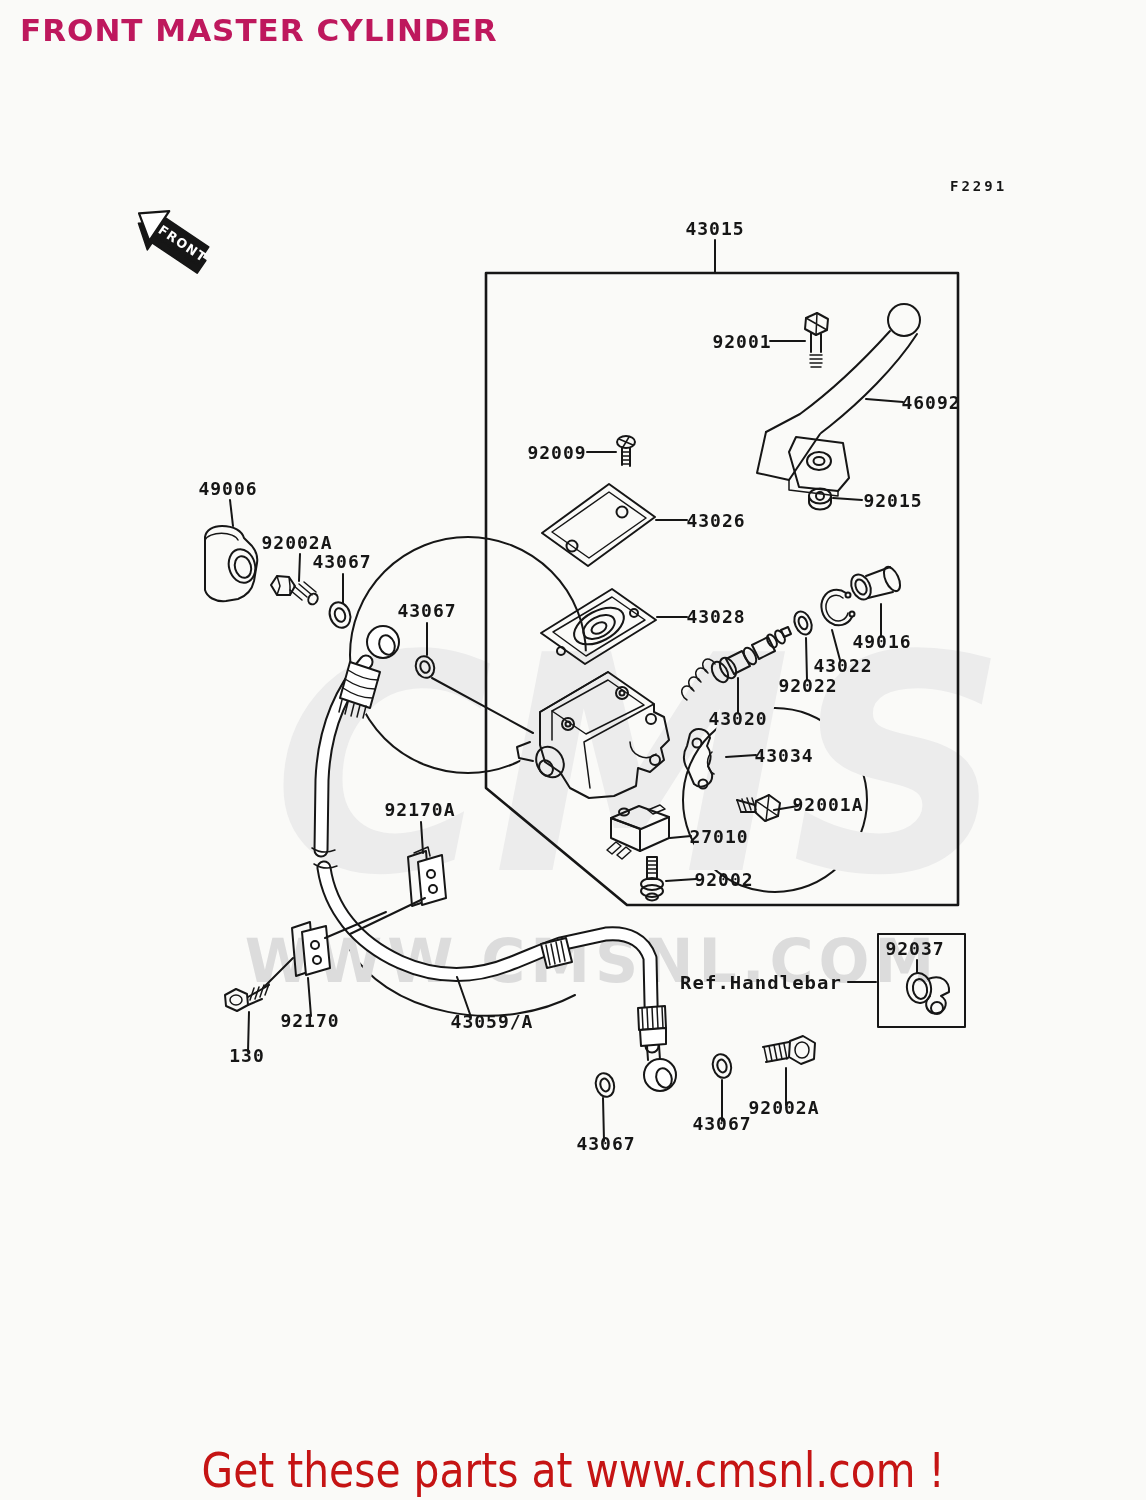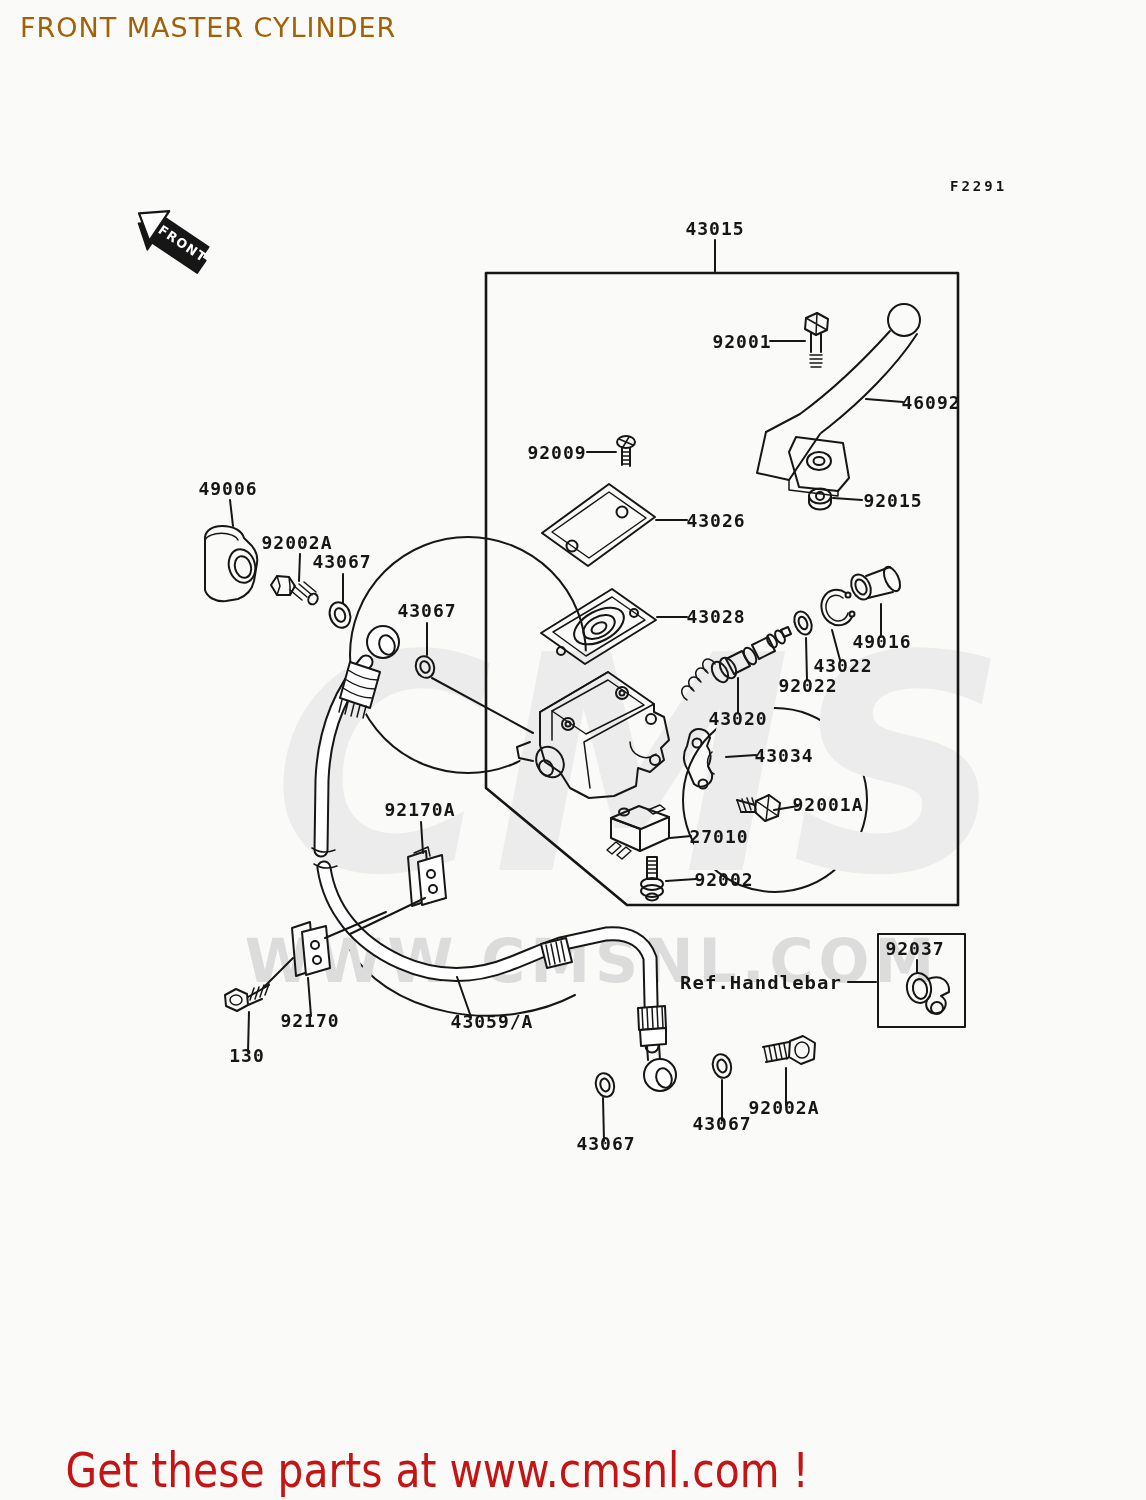--- a/index.html
+++ b/index.html
@@ -3,25 +3,25 @@
 <meta charset="utf-8">
 <style>
   html,body{margin:0;padding:0;}
   body{
     width:1146px;height:1500px;position:relative;overflow:hidden;
     background:#fafaf8;font-family:"DejaVu Sans",sans-serif;
   }
   .stage{position:absolute;inset:0;}
   .page-title{
     position:absolute;left:20px;top:12px;
-    font-family:"DejaVu Sans",sans-serif;font-size:27px;color:#a16207;
-    letter-spacing:1px;white-space:nowrap;
+    font-family:"DejaVu Sans",sans-serif;font-size:31px;color:#be185d;
+    letter-spacing:1px;white-space:nowrap;font-weight:bold;
   }
   .footer-banner{
-    position:absolute;left:0;right:0;bottom:2px;text-align:left;
+    position:absolute;left:0;right:0;bottom:2px;text-align:center;
   }
   .footer-banner span{
     display:inline-block;transform:scaleX(.85);transform-origin:center;
     font-family:"DejaVu Sans",sans-serif;font-size:48px;color:#c51414;
     white-space:nowrap;
   }
   svg{position:absolute;left:0;top:0;}
   
   #diagram path,#diagram ellipse,#diagram circle,#diagram rect,
   #diagram polygon,#diagram line,#diagram polyline{

